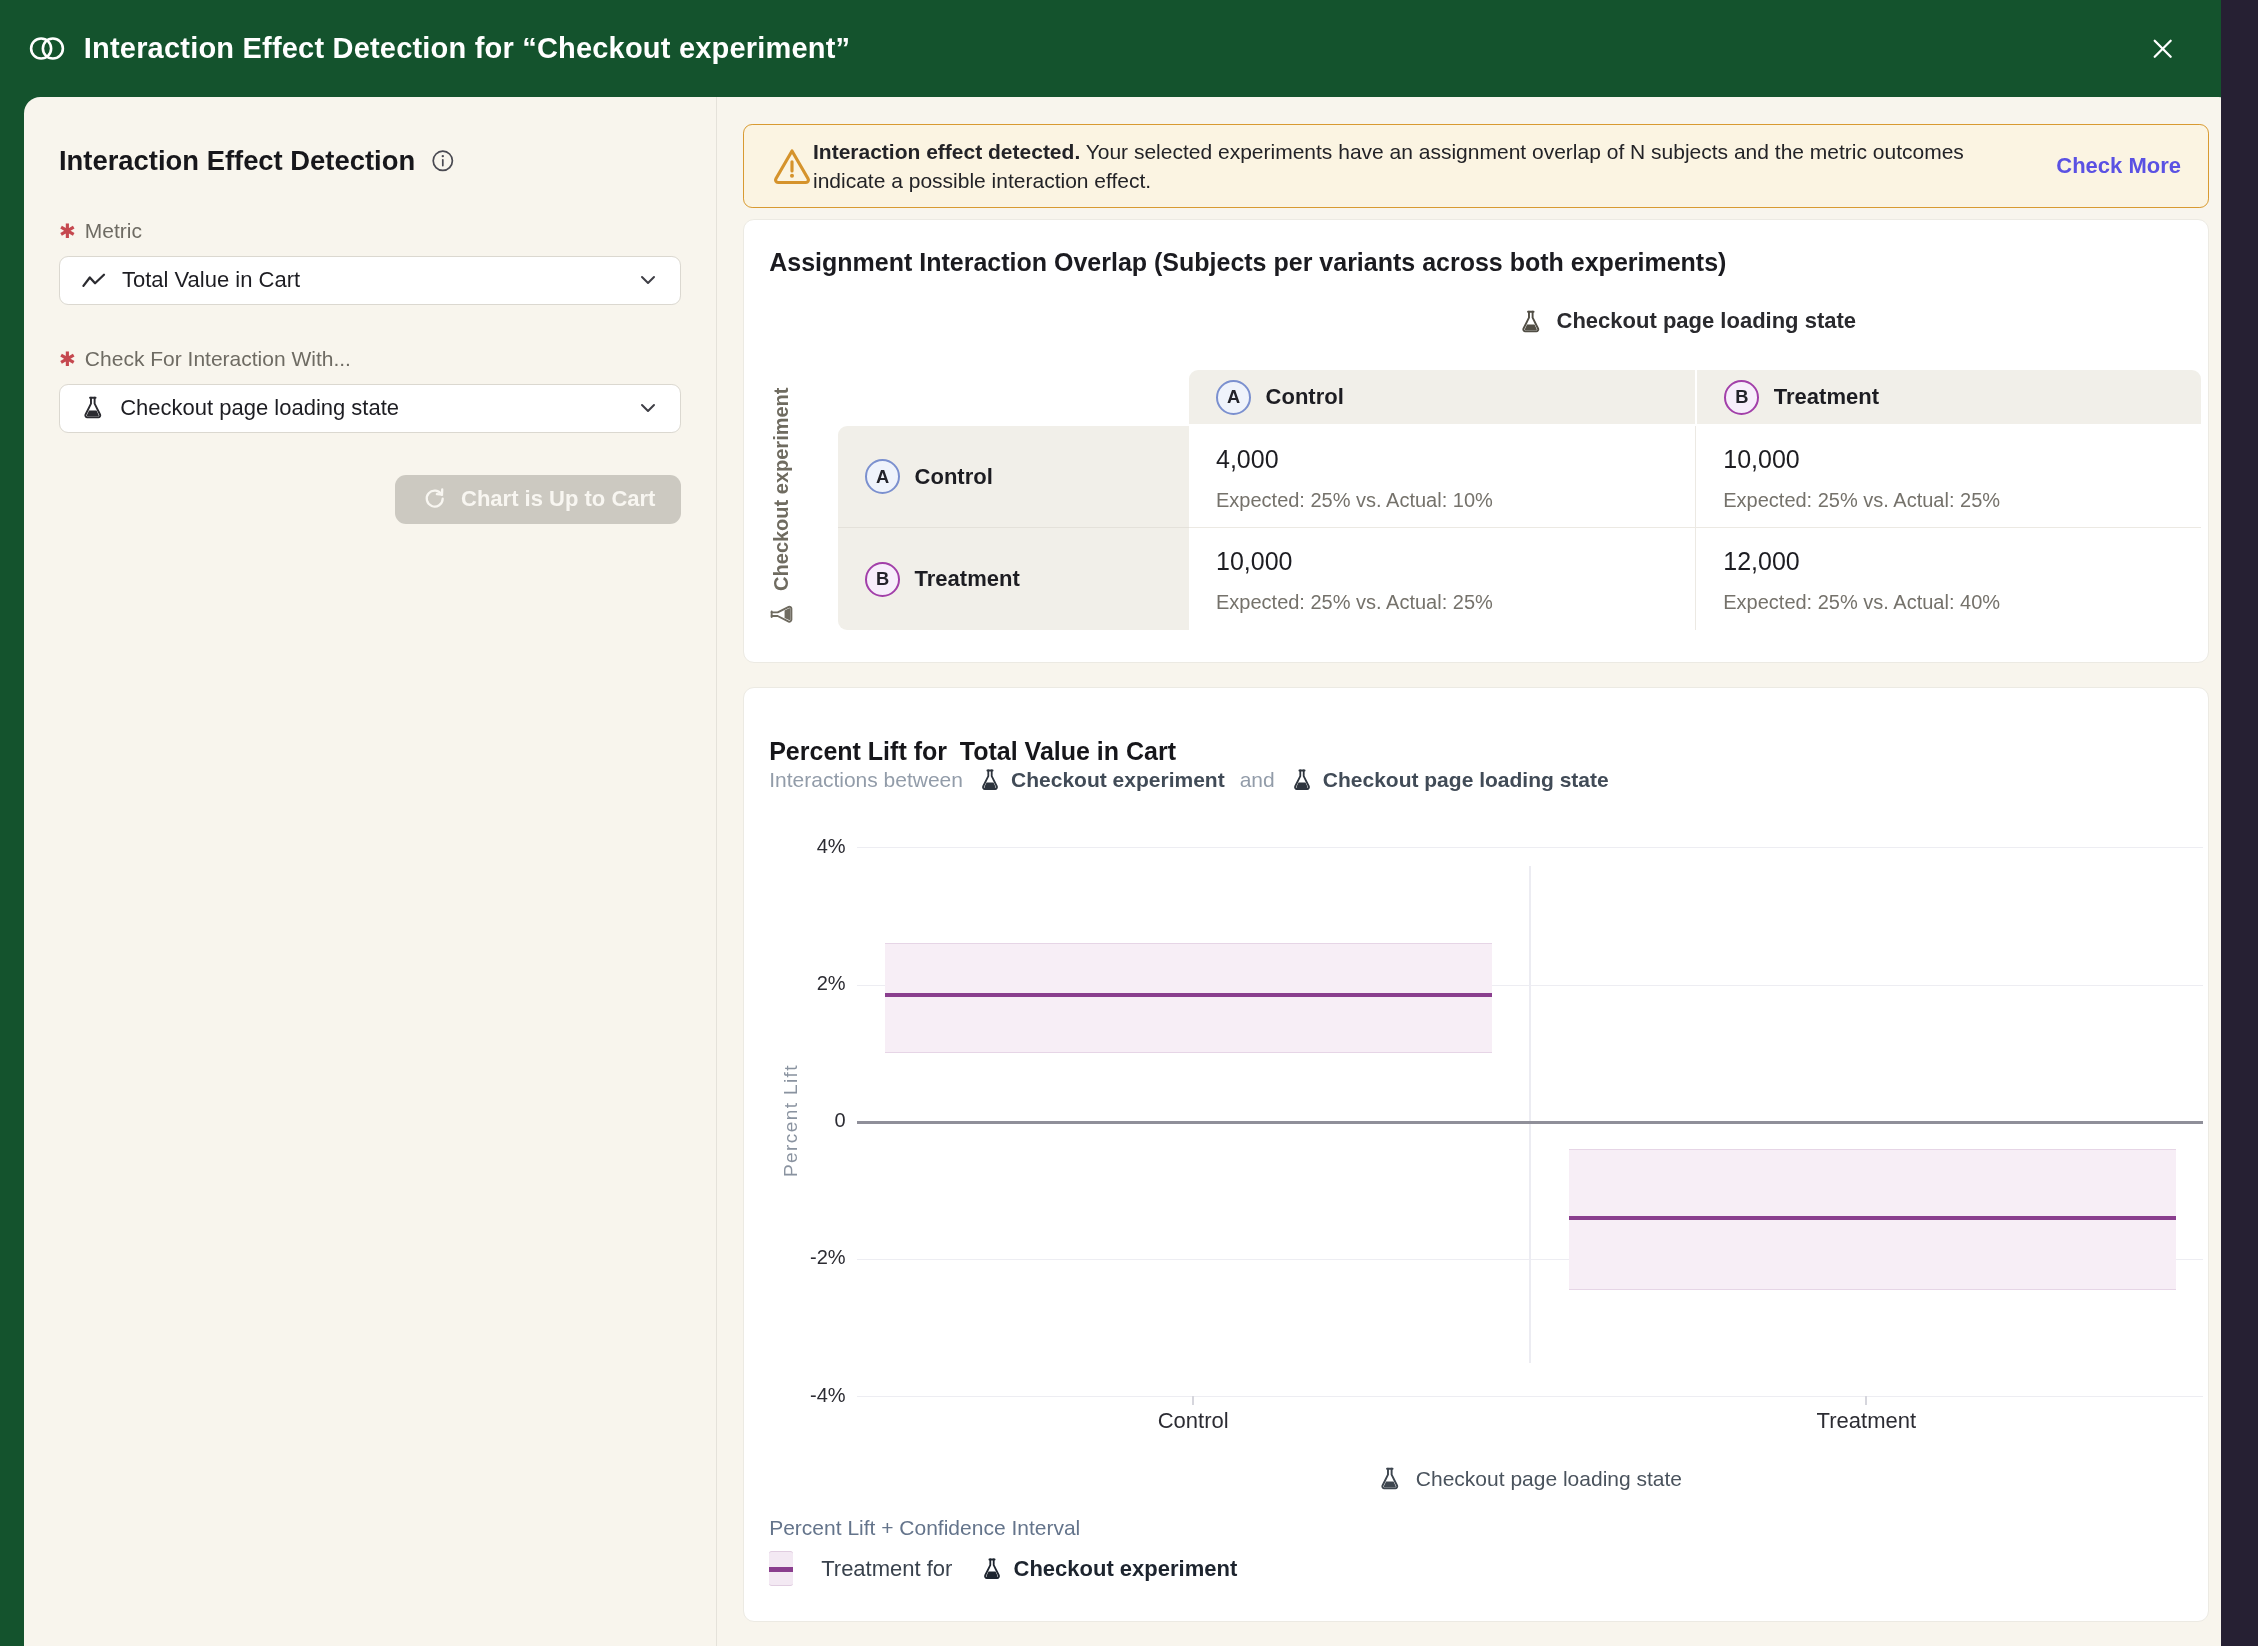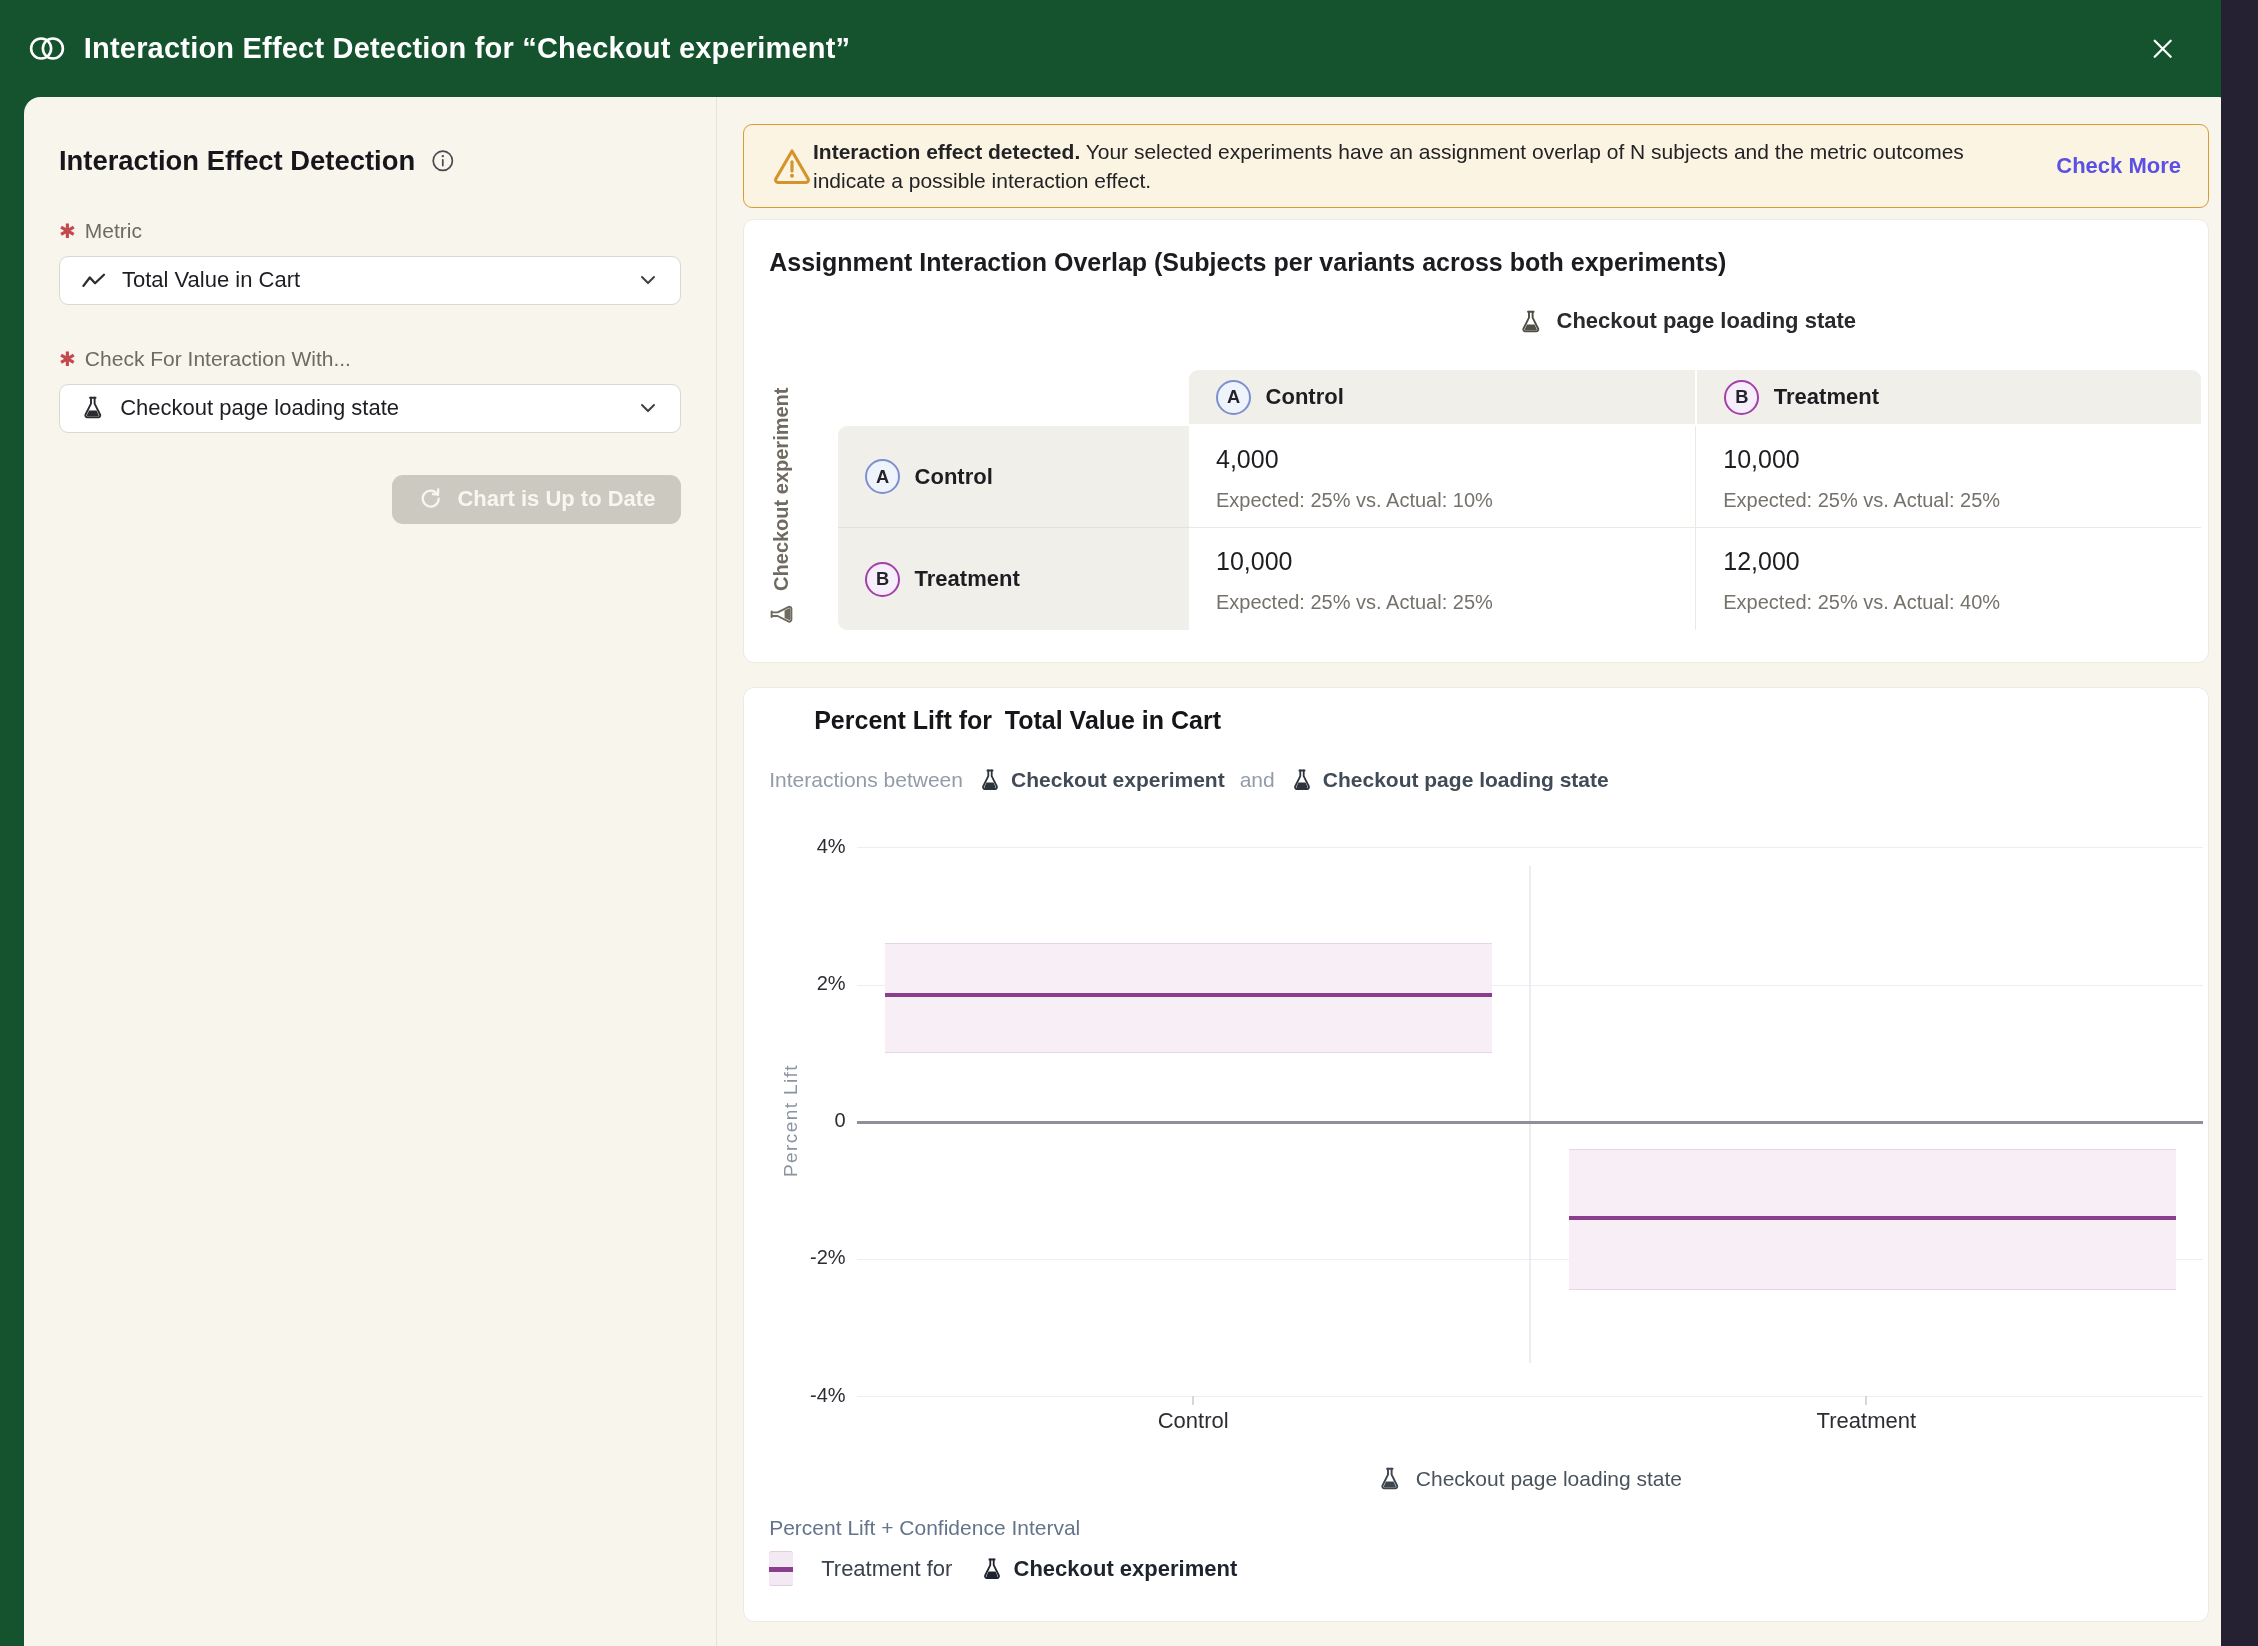--- a/index.html
+++ b/index.html
@@ -85,21 +85,21 @@
   .cell-value { font-size:25px; color:#1d1d22; }
   .cell-detail { margin-top:15px; font-size:20px; color:#75726b; }
   .row-axis {
     position:absolute; left:22px; top:411px; width:247px; height:31px;
     transform:rotate(-90deg); transform-origin:left top;
     display:flex; align-items:center; justify-content:center; gap:11px;
     font-size:20px; font-weight:700; color:#6f6b60; white-space:nowrap;
   }
   
   .chart-card { margin-top:24px; height:935px; }
-  .chart-title { position:absolute; left:25.6px; top:18px; font-size:25px; font-weight:700; color:#16161a;margin-left:45px; }
+  .chart-title { position:absolute; left:25.6px; top:49px; font-size:25px; font-weight:700; color:#16161a; }
   .chart-title .metric { margin-left:12.8px; }
   .chart-subtitle { position:absolute; left:25.6px; top:80px; display:flex; align-items:flex-start; gap:15px; font-size:21px; }
   .sub-gray { color:#929ca9; }
   .sub-exp { display:flex; align-items:center; gap:9.1px; color:#414b57; font-weight:700; }
   .sub-exp .flask { width:24px; height:24px; }
   .plot { position:absolute; left:113px; right:5.5px; top:159px; height:549px; }
   .gridline { position:absolute; left:0; right:0; height:0.9px; background:#ededf2; }
   .zeroline { position:absolute; left:0; right:0; height:2.7px; background:#8f8f99; top:calc(50% - 0.9px); }
   .vline { position:absolute; left:calc(50% - 0.9px); width:1.8px; top:19px; bottom:33px; background:#ececf2; }
   .band { position:absolute; background:#f7eef6; border-top:1.8px solid #e6d5e6; border-bottom:1.8px solid #e6d5e6; }
@@ -188,21 +188,21 @@
             <path d="M6 9l6 6 6-6"></path>
           </svg>
       </div>
 
       <div class="btn-row">
         <button class="update-btn">
           <svg class="refresh-icon" viewBox="0 0 24 24" fill="none" stroke="currentColor" stroke-width="2" stroke-linecap="round">
             <path d="M18.2 8.6A7 7 0 1 0 19 12"></path>
               <path d="M18.6 3.8l-.2 4.6-4.5-.4" fill="none"></path>
           </svg>
-          <span>Chart is Up to Date</span>
+          <span>Chart is Up to Cart</span>
         </button>
       </div>
     </div>
 
     <div class="right-pane">
 
       <div class="banner">
         <svg class="warning-icon" viewBox="0 0 24 24" fill="none" stroke="currentColor" stroke-width="1.8" stroke-linejoin="round">
           <path d="M12 3.4 21.2 19.3a1.4 1.4 0 0 1-1.2 2.1H4a1.4 1.4 0 0 1-1.2-2.1z"></path>
           <line x1="12" y1="9.6" x2="12" y2="14.8" stroke-linecap="round"></line>

